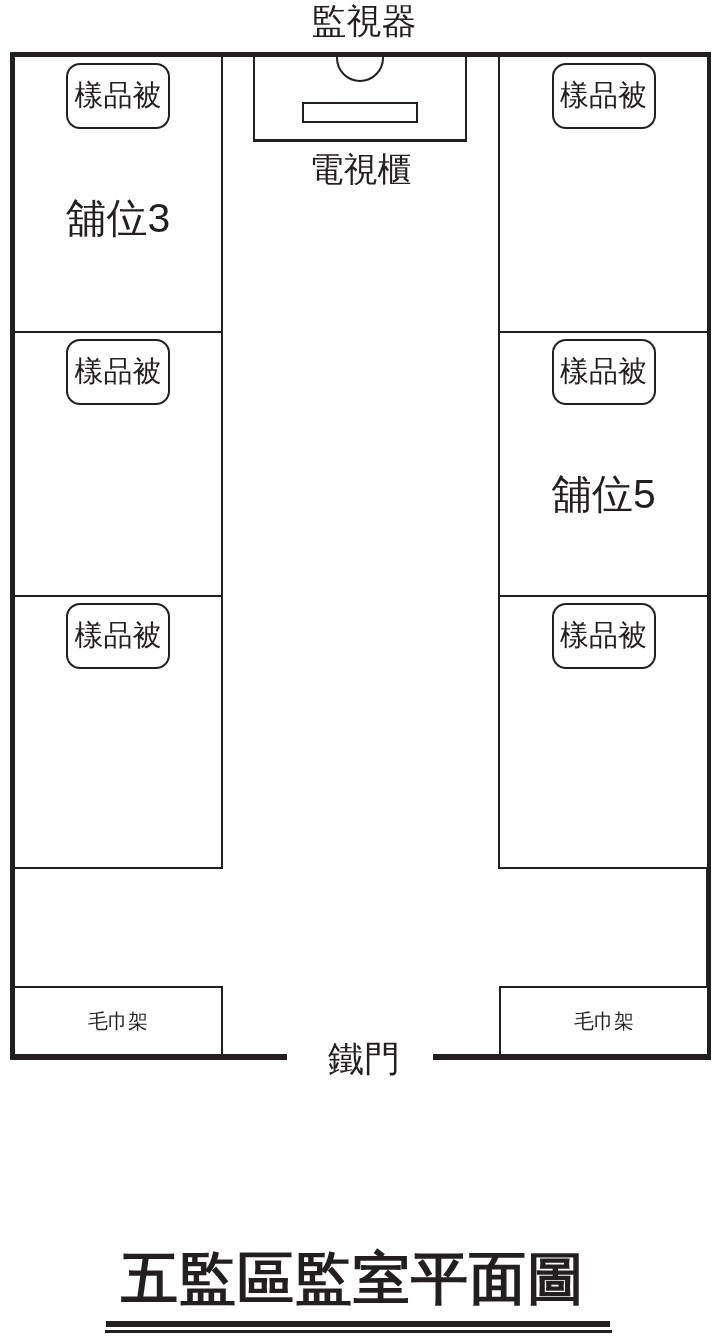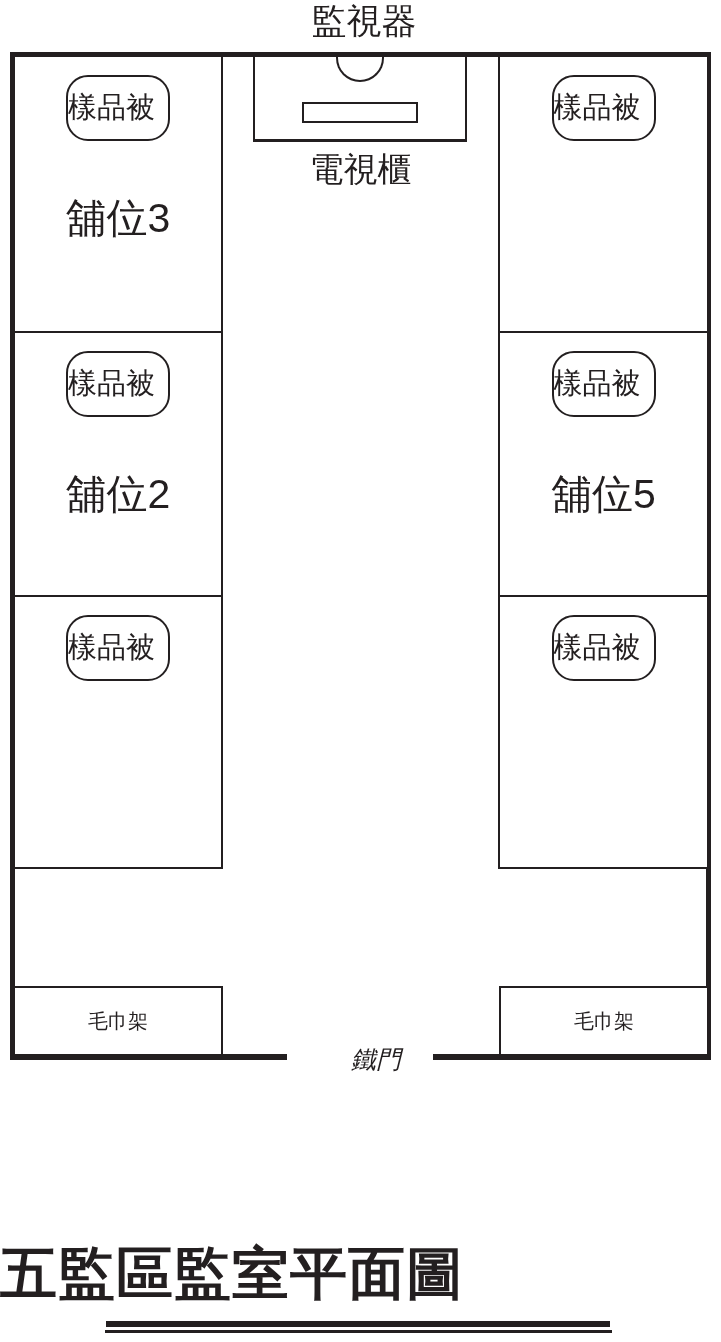--- a/index.html
+++ b/index.html
@@ -15,33 +15,33 @@
   .wall-top{left:10px;top:52px;width:701px;height:5px;}
   .wall-left{left:10px;top:52px;width:5px;height:1008px;}
   .wall-right{left:706px;top:52px;width:5px;height:1008px;}
   .wall-bottom-left{left:10px;top:1054px;width:277px;height:6px;}
   .wall-bottom-right{left:433px;top:1054px;width:278px;height:6px;}
 
   
   .lbl{position:absolute;text-align:center;white-space:nowrap;color:var(--ink);}
   .monitor-lbl{left:0;top:2px;width:728px;font-size:35px;line-height:38px;}
   .tvcab-lbl{left:0;top:150px;width:721px;font-size:34px;line-height:38px;}
-  .door-lbl{left:316px;top:1041px;width:120px;font-size:25px;line-height:36px;font-style:italic;}
+  .door-lbl{left:304px;top:1041px;width:120px;font-size:36px;line-height:36px;}
 
   
   .room{position:absolute;box-sizing:border-box;background:var(--bg);}
   .room.col-left{left:15px;width:208px;border-right:2px solid var(--ink);border-bottom:2px solid var(--ink);}
   .room.col-right{left:498px;width:209px;border-left:2px solid var(--ink);border-bottom:2px solid var(--ink);}
   .room.row-0{top:57px;height:276px;}
   .room.row-1{top:333px;height:264px;}
   .room.row-2{top:597px;height:272px;}
 
-  .quilt{margin:18px auto 0 auto;width:104px;height:66px;box-sizing:border-box;
-         border:2px solid var(--ink);border-radius:22px;
-         display:flex;align-items:center;
+  .quilt{margin:6px auto 0 auto;width:104px;height:66px;box-sizing:border-box;
+         border:2px solid var(--ink);border-radius:14px;
+         display:flex;align-items:center;justify-content:center;
          font-size:29px;background:var(--bg);}
   .room-name{position:absolute;left:0;right:0;top:142px;text-align:center;
              font-size:41px;line-height:38px;}
 
   
   .tv-cabinet{position:absolute;left:253px;top:57px;width:214px;height:85px;box-sizing:border-box;
               border-left:2px solid var(--ink);border-right:2px solid var(--ink);
               border-bottom:3px solid var(--ink);background:var(--bg);}
   .semicircle{position:absolute;left:50%;transform:translateX(-50%);top:0;
               width:48px;height:25px;box-sizing:border-box;
@@ -51,22 +51,22 @@
              border:2px solid var(--ink);background:var(--bg);}
 
   
   .towel{position:absolute;top:986px;height:68px;width:208px;box-sizing:border-box;
          display:flex;align-items:center;justify-content:center;
          font-size:20px;background:var(--bg);}
   .towel-left{left:15px;border-top:2px solid var(--ink);border-right:2px solid var(--ink);}
   .towel-right{left:499px;border-top:2px solid var(--ink);border-left:2px solid var(--ink);}
 
   
-  .title{position:absolute;left:0;top:1246px;width:706px;text-align:left;
-         font-family:Liberation Mono, monospace;font-weight:700;
+  .title{position:absolute;left:0;top:1246px;width:706px;text-align:center;
+         font-family:Liberation Sans, sans-serif;font-weight:700;
          font-size:57px;line-height:64px;letter-spacing:1px;color:var(--ink);}
   .title-underline-thick{position:absolute;left:106px;top:1321px;width:504px;height:6px;background:var(--ink);}
   .title-underline-thin{position:absolute;left:105px;top:1330px;width:507px;height:3px;background:var(--ink);}
 </style>
 </head>
 <body>
 
 <div class="canvas">
 
   <div class="lbl monitor-lbl">監視器</div>
@@ -86,21 +86,20 @@
   <div class="room col-left row-0">
     <div class="quilt">
       <span>樣品被</span>
     </div>
     <div class="room-name">舖位3</div>
   </div>
   <div class="room col-left row-1">
     <div class="quilt">
       <span>樣品被</span>
     </div>
-    <div class="room-name">舖位2</div>
   </div>
   <div class="room col-left row-2">
     <div class="quilt">
       <span>樣品被</span>
     </div>
   </div>
 
   <div class="room col-right row-0">
     <div class="quilt">
       <span>樣品被</span>

